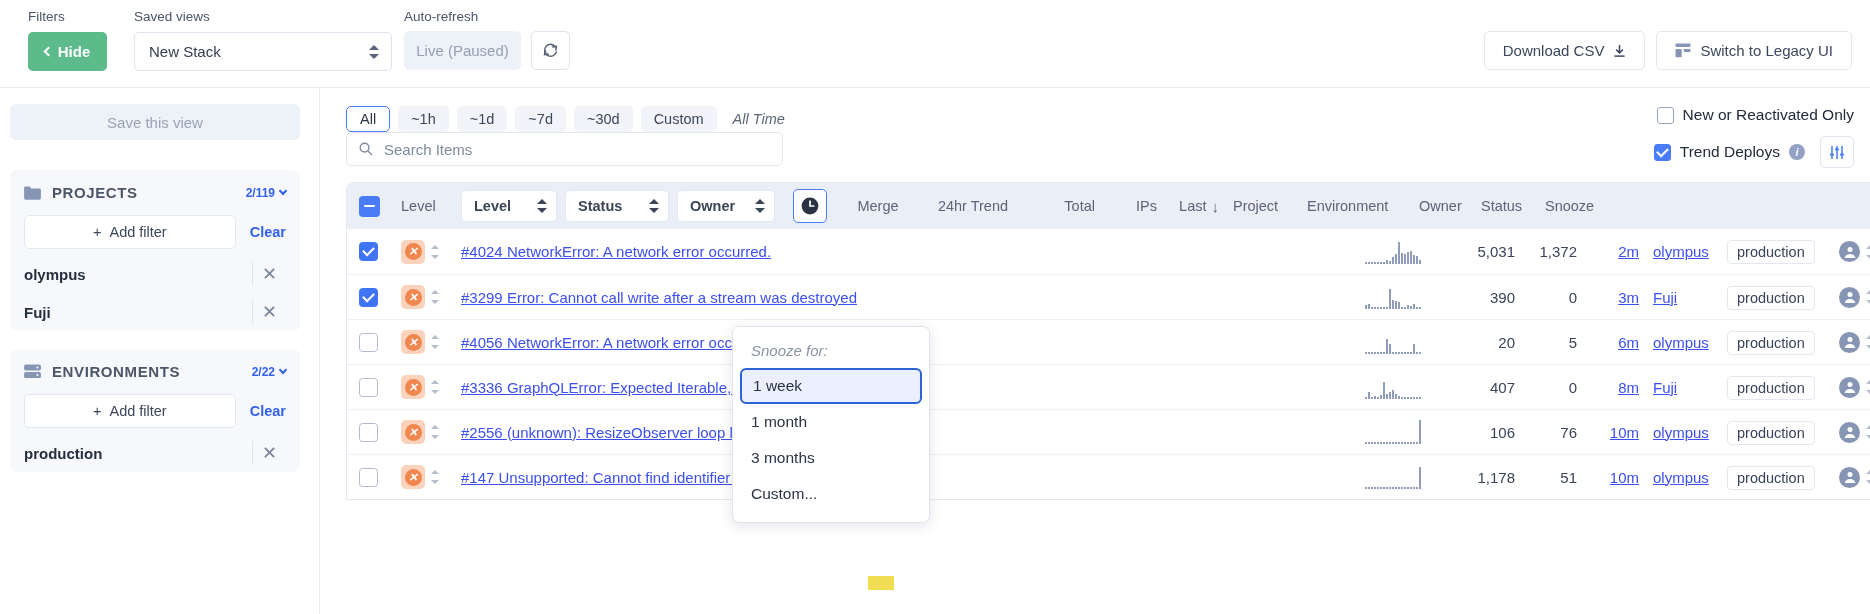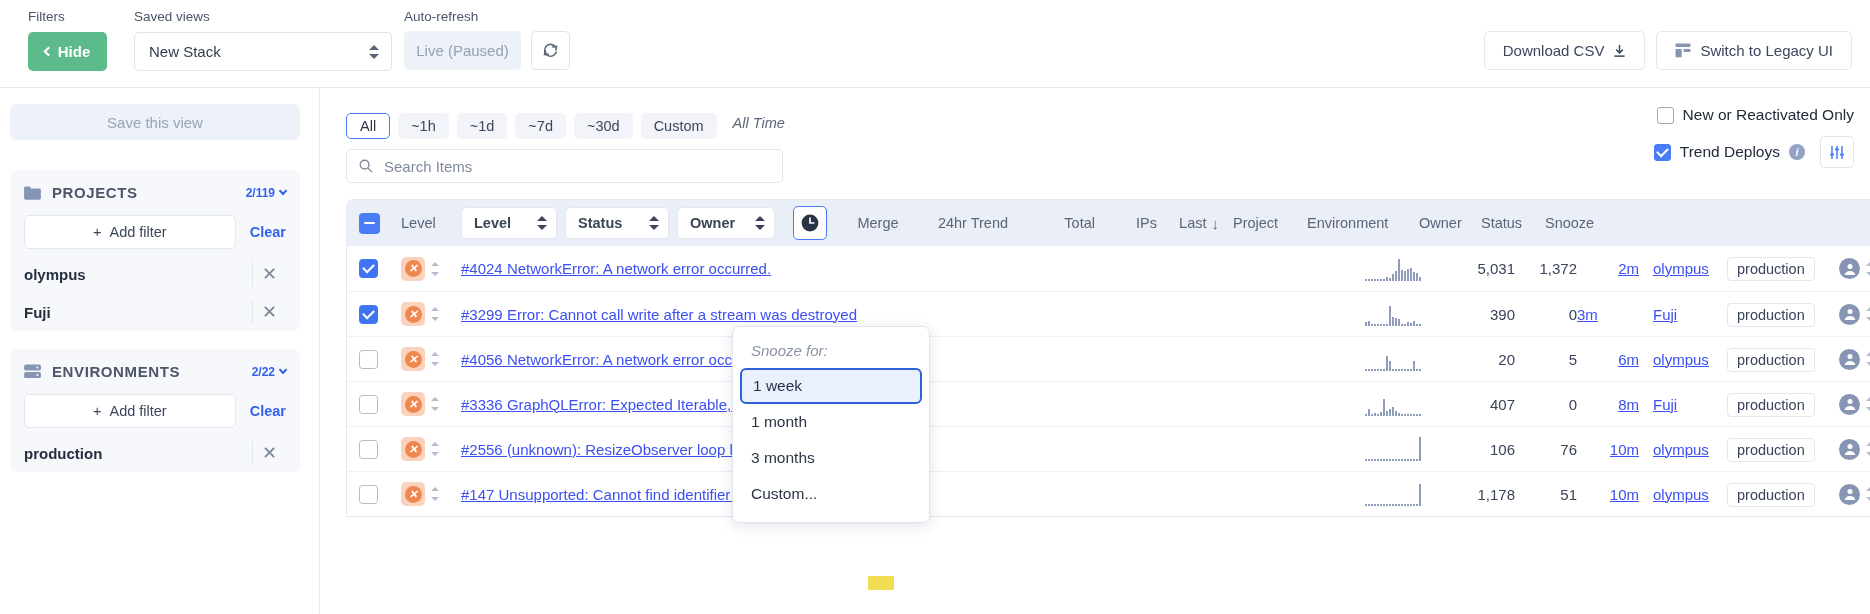--- a/index.html
+++ b/index.html
@@ -197,32 +197,31 @@
   .pill {
     height: 26px;
     border-radius: 5px;
     padding: 0 13px;
     display:flex; align-items:center;
     font-size: 14.5px;
     color: #3c475c;
     background: #f2f4f9;
     cursor: pointer;
     white-space: nowrap;
-    margin-top: 7px;
   }
   .pill.active {
     background: #fff;
     border: 1.6px solid #4a7cf7;
     color:#2c3547;
   }
   .alltime {
     font-size: 14.5px; font-style: italic; color:#5c6678; margin-left: 8px;
   }
 
-  #searchrow { margin-top: 10px; }
+  #searchrow { margin-top: 0; }
   .searchbox {
     width: 437px; height: 34px;
     border: 1px solid #e1e6f0;
     border-radius: 5px;
     display:flex; align-items:center;
     padding: 0 12px; gap: 9px;
     background:#fff;
   }
   .searchbox input {
     border:none; outline:none; flex:1;
@@ -753,21 +752,21 @@
                 <i style="height:2px"></i>
                 <i style="height:4px"></i>
                 <i style="height:3px"></i>
                 <i style="height:5px"></i>
                 <i style="height:2px"></i>
                 <i style="height:2px"></i>
               </span>
      </div>
      <div class="num c-total">390</div>
      <div class="num c-ips">0</div>
-     <div class="c-last" style="display:flex;justify-content:flex-start;">
+     <div class="c-last" style="display:flex;justify-content:flex-end;">
        <span class="lastlink">3m</span>
      </div>
      <div class="c-proj">
        <span class="projlink">Fuji</span>
      </div>
      <div class="c-env">
        <span class="env-chip">production</span>
      </div>
      <div class="c-own">
        <span class="round-ico">

